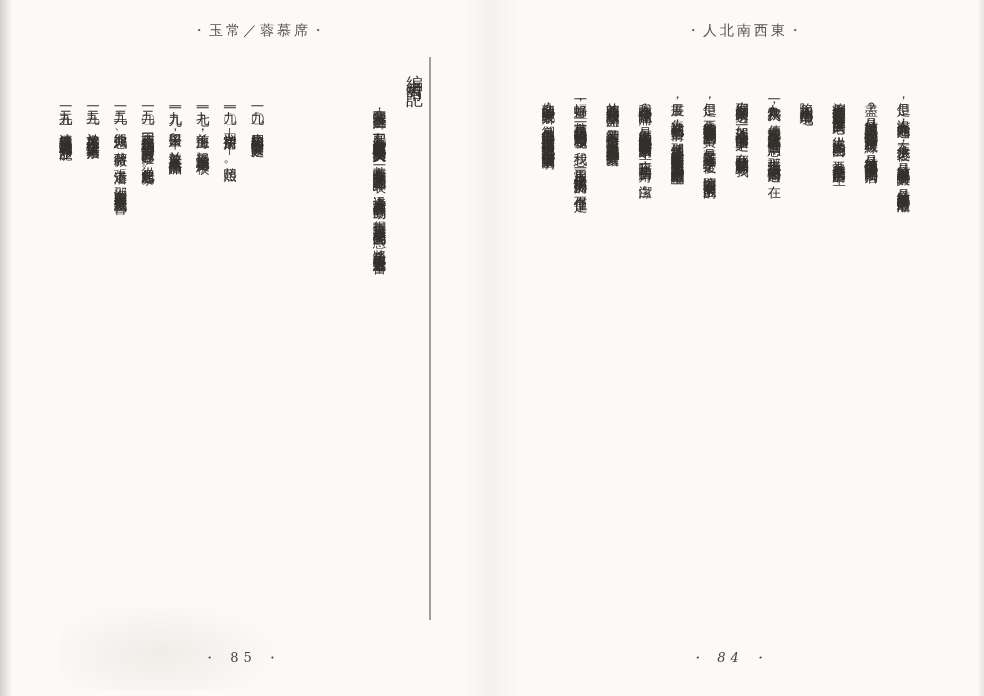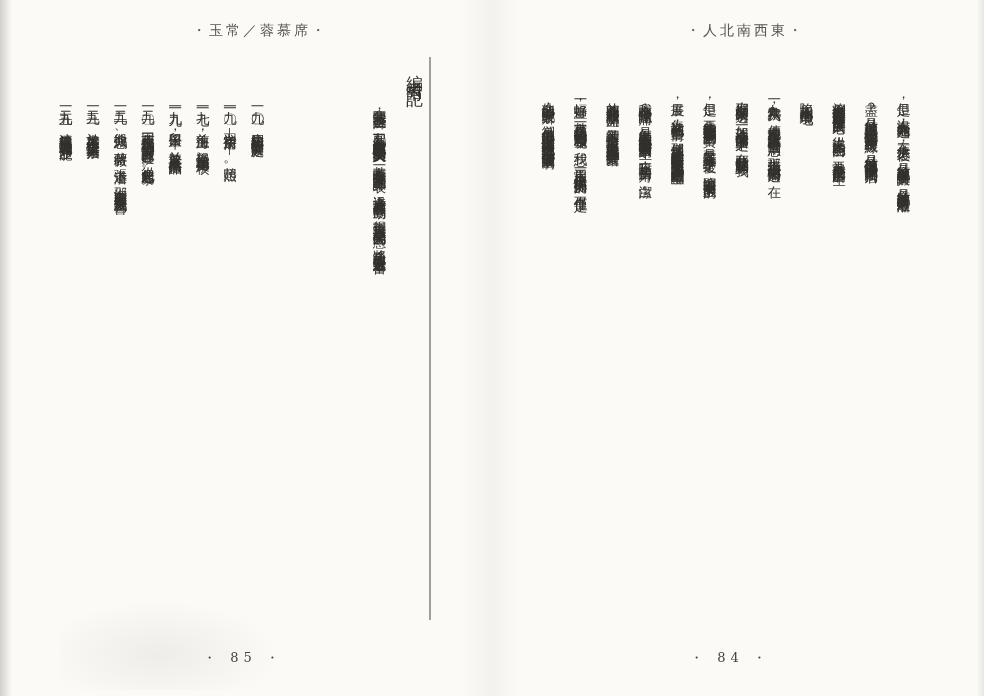--- a/index.html
+++ b/index.html
@@ -43,21 +43,21 @@
     white-space:nowrap;
   }
   .head-left{left:192px;}
   .head-right{left:686px;text-align:center;}
   .folio{
     position:absolute;top:649px;
     font-size:13px;letter-spacing:5px;color:#45433e;
     white-space:nowrap;
   }
   .folio-left{left:203px;}
-  .folio-right{left:690px;}
+  .folio-right{left:690px;font-style:italic;}
 
   
   .v{
     writing-mode:vertical-rl;
     -webkit-writing-mode:vertical-rl;
     text-orientation:mixed;
     font-size:13.5px;
     letter-spacing:1.1px;
     line-height:32.3px;
   }

